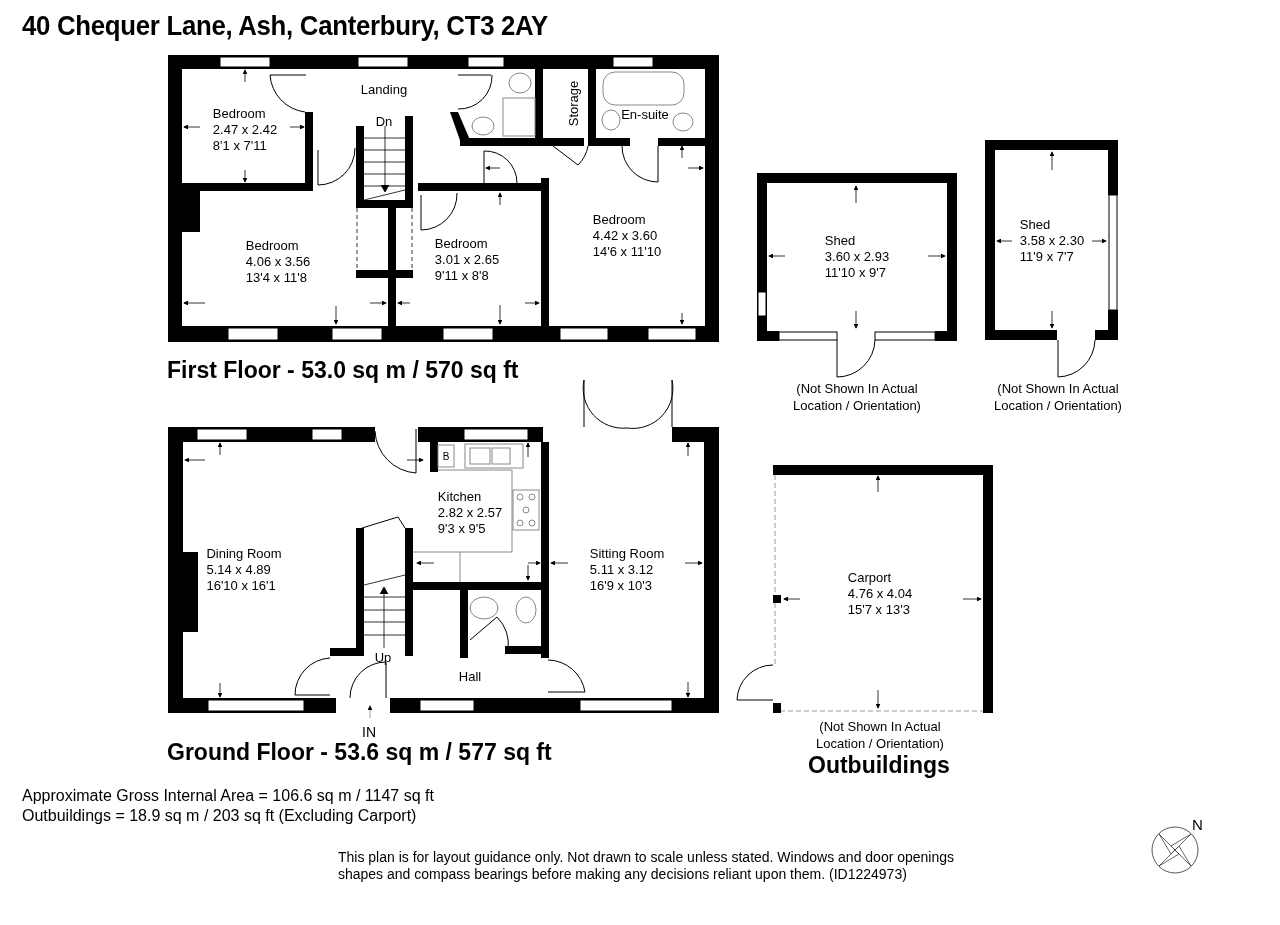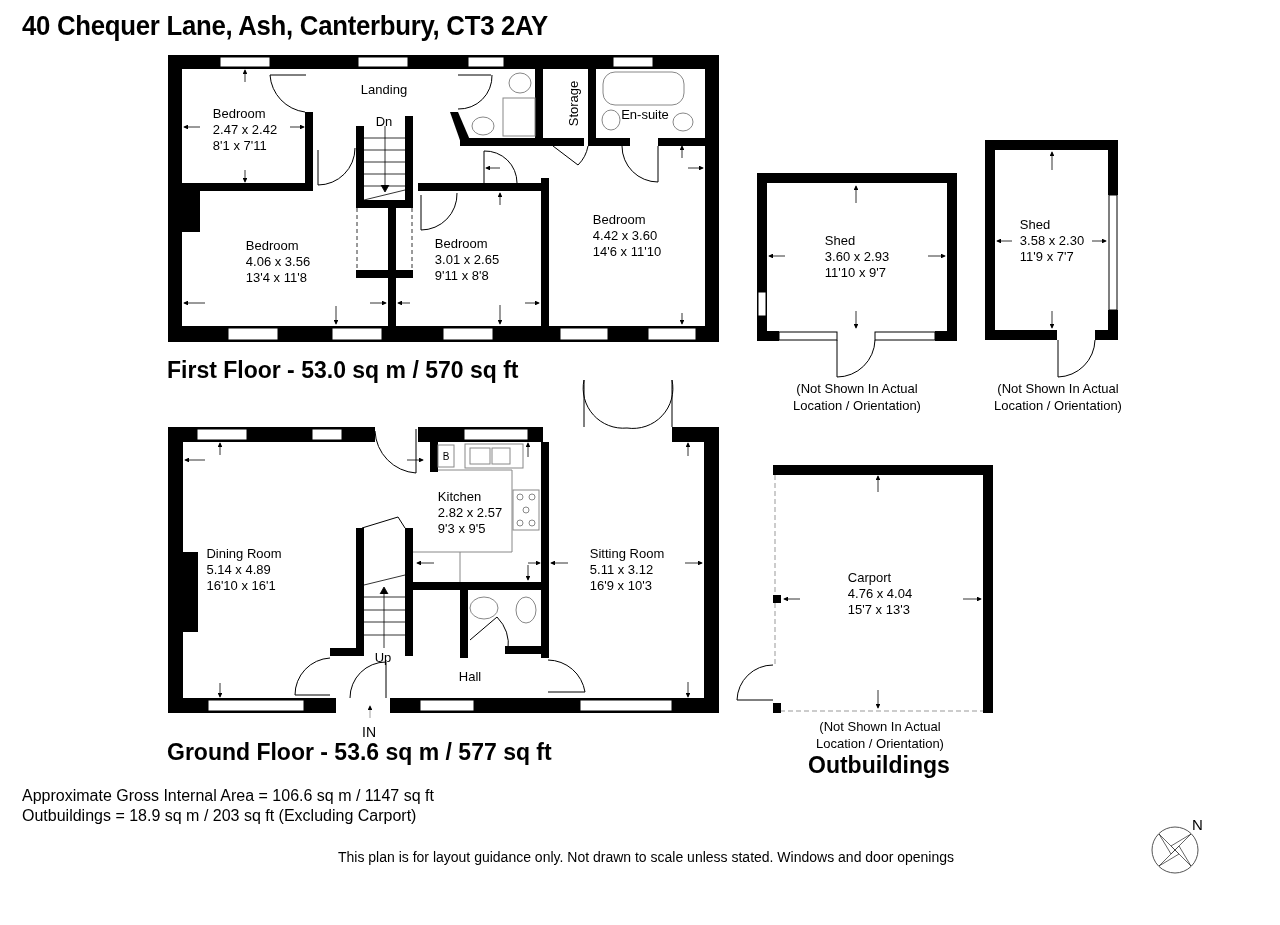--- a/index.html
+++ b/index.html
@@ -374,13 +374,14 @@
 </div>
 <div class="abs floor-label" style="left:772px; top:752px;margin-left:36px;">Outbuildings</div>
 
 <div class="abs area-summary">
   <div>Approximate Gross Internal Area = 106.6 sq m / 1147 sq ft</div>
   <div>Outbuildings = 18.9 sq m / 203 sq ft (Excluding Carport)</div>
 </div>
 
 <div class="abs disclaimer">
   <div>This plan is for layout guidance only. Not drawn to scale unless stated. Windows and door openings</div>
+  <div>shapes and compass bearings before making any decisions reliant upon them. (ID1224973)</div>
 </div>
 
 </body></html>

